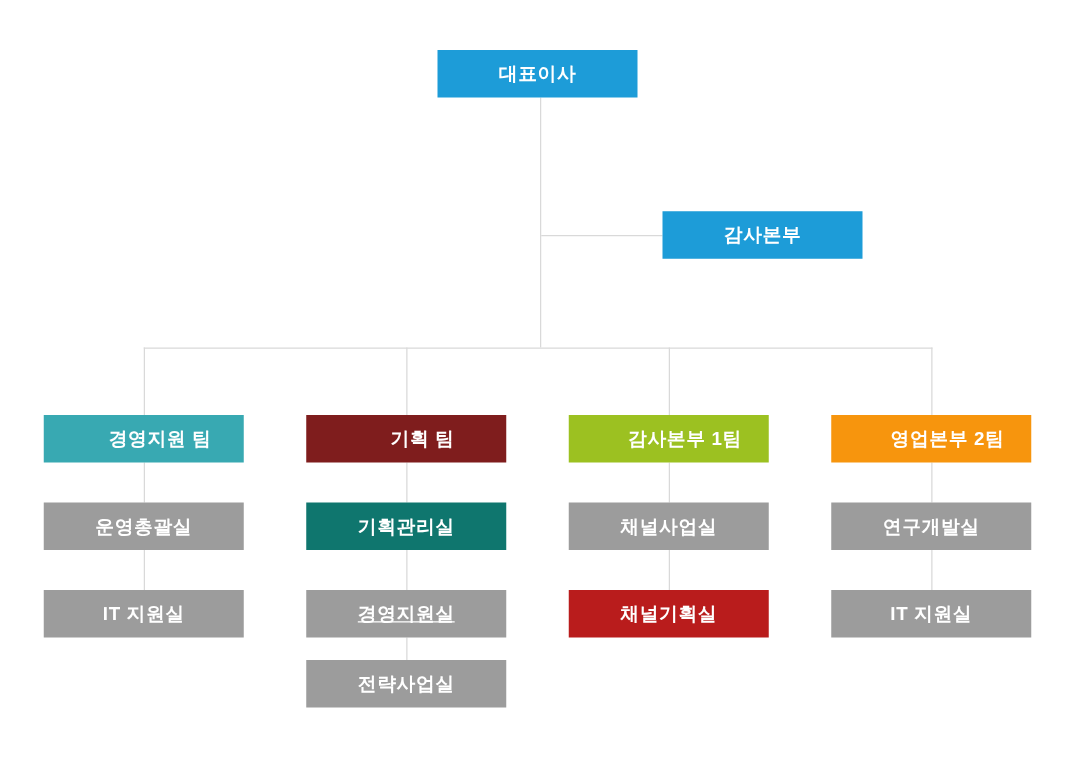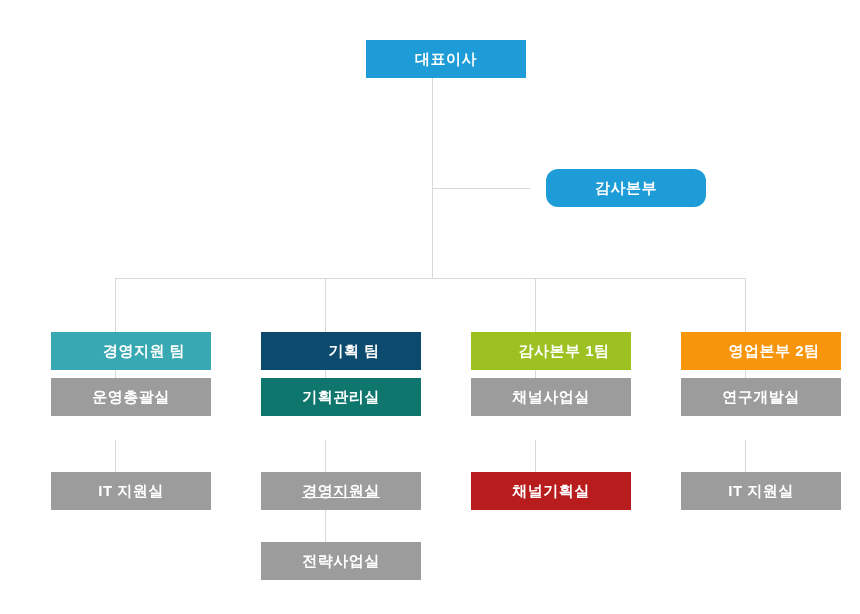--- a/index.html
+++ b/index.html
@@ -21,38 +21,37 @@
     height: 38px;
     display: flex;
     align-items: center;
     justify-content: center;
     color: #ffffff;
     font-size: 15px;
     font-weight: 600;
     letter-spacing: 0.5px;
     white-space: nowrap;
     box-sizing: border-box;
-    margin-left: 16px;
   }
   .line {
     position: absolute;
     background: #d9d9d9;
   }
   
   .node-root  { left: 350px; top: 40px;  }
   .node-audit { left: 530px; top: 169px; }
   
   .col1 { left: 35px;  }
   .col2 { left: 245px; }
   .col3 { left: 455px; }
   .col4 { left: 665px; }
   .row-header { top: 332px; padding-left: 26px; }
-  .row-0 { top: 378px; }
+  .row-0 { top: 402px; }
   .row-1 { top: 472px; }
-  .row-2 { top: 542px; }
+  .row-2 { top: 528px; }
 </style>
 </head>
 <body>
 
 <div class="canvas">
 
   <div class="line" style="left: 432px; top: 78px; width: 1px; height: 200px; background: rgb(217, 217, 217);"></div>
   <div class="line" style="left: 433px; top: 188px; width: 97px; height: 1px; background: rgb(217, 217, 217);"></div>
   <div class="line" style="left: 115px; top: 278px; width: 631px; height: 1px; background: rgb(217, 217, 217);"></div>
 
@@ -65,27 +64,27 @@
   <div class="line" style="left: 115px; top: 440px; width: 1px; height: 32px; background: rgb(217, 217, 217);"></div>
   <div class="line" style="left: 325px; top: 370px; width: 1px; height: 32px; background: rgb(217, 217, 217);"></div>
   <div class="line" style="left: 325px; top: 440px; width: 1px; height: 32px; background: rgb(217, 217, 217);"></div>
   <div class="line" style="left: 325px; top: 510px; width: 1px; height: 32px; background: rgb(217, 217, 217);"></div>
   <div class="line" style="left: 535px; top: 370px; width: 1px; height: 32px; background: rgb(217, 217, 217);"></div>
   <div class="line" style="left: 535px; top: 440px; width: 1px; height: 32px; background: rgb(217, 217, 217);"></div>
   <div class="line" style="left: 745px; top: 370px; width: 1px; height: 32px; background: rgb(217, 217, 217);"></div>
   <div class="line" style="left: 745px; top: 440px; width: 1px; height: 32px; background: rgb(217, 217, 217);"></div>
 
   <div class="box node-root" style="background: rgb(29, 156, 216);">대표이사</div>
-  <div class="box node-audit" style="background: rgb(29, 156, 216); border-radius: 12px;">감사본부</div>
+  <div class="box node-audit" style="background: rgb(29, 156, 216);">감사본부</div>
 
   <div class="box col1 row-header" style="background: rgb(56, 169, 178);">경영지원 팀</div>
   <div class="box col1 row-0" style="background: rgb(156, 156, 156);">운영총괄실</div>
   <div class="box col1 row-1" style="background: rgb(156, 156, 156);">IT 지원실</div>
 
-  <div class="box col2 row-header" style="background: #0c4a6e;">기획 팀</div>
+  <div class="box col2 row-header" style="background: #7f1d1d;">기획 팀</div>
   <div class="box col2 row-0" style="background: #0f766e;">기획관리실</div>
   <div class="box col2 row-1" style="background: rgb(156, 156, 156); text-decoration: underline;">경영지원실</div>
   <div class="box col2 row-2" style="background: rgb(156, 156, 156);">전략사업실</div>
 
   <div class="box col3 row-header" style="background: rgb(156, 193, 33);">감사본부 1팀</div>
   <div class="box col3 row-0" style="background: rgb(156, 156, 156);">채널사업실</div>
   <div class="box col3 row-1" style="background: #b91c1c;">채널기획실</div>
 
   <div class="box col4 row-header" style="background: rgb(247, 149, 13);">영업본부 2팀</div>
   <div class="box col4 row-0" style="background: rgb(156, 156, 156);">연구개발실</div>

